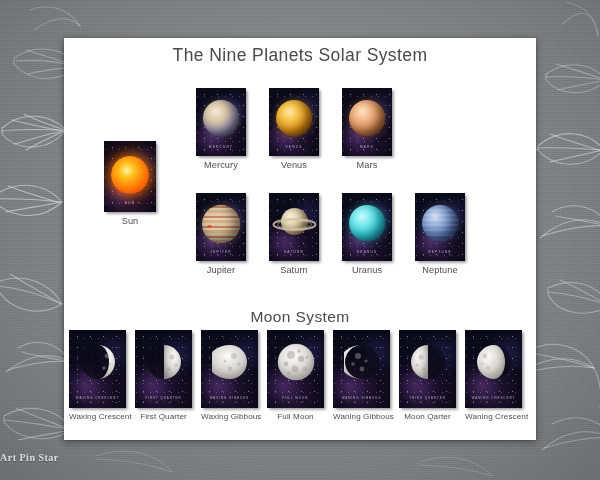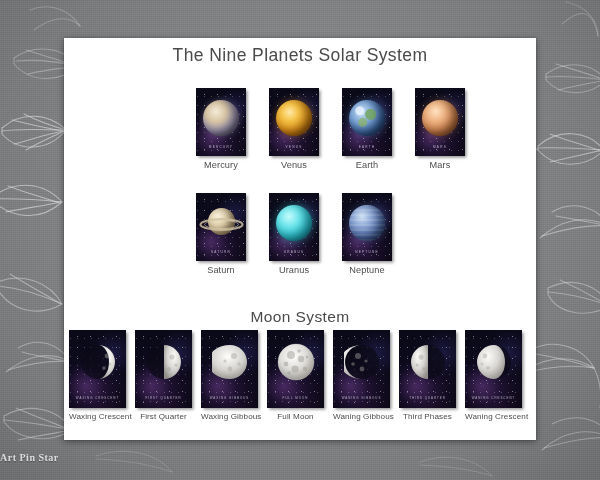--- a/index.html
+++ b/index.html
@@ -260,20 +260,31 @@
     </g>
   </svg>
 
   <div class="grain"></div>
   <div class="vignette"></div>
 
   <div id="poster">
 
     <h1 class="poster-title">The Nine Planets Solar System</h1>
 
+    <div id="sun-block">
+      <div class="card">
+        <div class="nebula"></div>
+        <div class="stars"></div>
+        <div class="orb" style="left:7px; top:15px; width:38px; height:38px;
+                    background: radial-gradient(circle at 42% 38%, #fff3a8 0%, #ffc21c 22%, #ff7a06 55%, #e84a02 82%, #b52f00 100%);
+                    box-shadow: 0 0 9px 3px rgba(255,120,10,0.55), 0 0 20px 8px rgba(255,90,0,0.25);"></div>
+        <div class="card-caption">SUN</div>
+      </div>
+      <div class="card-label">Sun</div>
+    </div>
 
     <div class="planet-row" id="planet-row-1">
 
       <div class="planet-item">
         <div class="card">
           <div class="nebula"></div>
           <div class="stars"></div>
           <div class="orb" style="left:7px; top:12px; width:36px; height:36px;
                       background: radial-gradient(circle at 36% 32%, #f3ead7 0%, #d9c6a5 30%, #a9a0bb 58%, #6e6a8e 82%, #3a3752 100%);
                       box-shadow: inset -5px -4px 10px rgba(0,0,0,0.55), 0 0 7px rgba(200,190,220,0.3);"></div>
@@ -287,52 +298,56 @@
           <div class="nebula"></div>
           <div class="stars"></div>
           <div class="orb" style="left:7px; top:12px; width:36px; height:36px;
                       background: radial-gradient(circle at 38% 34%, #ffe9a8 0%, #f5c348 26%, #e59418 58%, #b4620c 84%, #6d3702 100%);
                       box-shadow: inset -5px -4px 10px rgba(0,0,0,0.5), 0 0 8px rgba(255,170,40,0.35);"></div>
           <div class="card-caption">VENUS</div>
         </div>
         <div class="card-label">Venus</div>
       </div>
 
-      <div class="planet-item">
-        <div class="card">
-          <div class="nebula"></div>
-          <div class="stars"></div>
-          <div class="orb" style="left:7px; top:12px; width:36px; height:36px;
-                      background:
-                        radial-gradient(circle at 60% 40%, rgba(120,170,110,0.95) 0 5px, transparent 6px),
-                        radial-gradient(circle at 38% 62%, rgba(140,180,120,0.85) 0 4px, transparent 5px),
-                        radial-gradient(circle at 30% 30%, rgba(235,245,255,0.8) 0 4px, transparent 5px),
-                        radial-gradient(circle at 36% 34%, #cfe3f5 0%, #7fa8d8 32%, #3f6aa8 62%, #1d3a68 86%, #0d1b34 100%);
-                      box-shadow: inset -5px -4px 10px rgba(0,0,0,0.5), 0 0 8px rgba(110,160,230,0.4);"></div>
-          <div class="card-caption">EARTH</div>
-        </div>
-        <div class="card-label">Earth</div>
-      </div>
 
       <div class="planet-item">
         <div class="card">
           <div class="nebula"></div>
           <div class="stars"></div>
           <div class="orb" style="left:7px; top:12px; width:36px; height:36px;
                       background: radial-gradient(circle at 38% 32%, #ffe2c2 0%, #f0b585 28%, #d98a52 58%, #a75a2c 84%, #5e2e12 100%);
                       box-shadow: inset -5px -4px 10px rgba(0,0,0,0.5), 0 0 8px rgba(235,150,90,0.33);"></div>
           <div class="card-caption">MARS</div>
         </div>
         <div class="card-label">Mars</div>
       </div>
 
     </div>
 
     <div class="planet-row" id="planet-row-2">
 
+      <div class="planet-item">
+        <div class="card">
+          <div class="nebula"></div>
+          <div class="stars"></div>
+          <div class="orb" style="left:6px; top:12px; width:38px; height:38px;
+                      background:
+                        repeating-linear-gradient(0deg,
+                          rgba(210,178,136,0.95) 0 3px,
+                          rgba(232,208,176,0.95) 3px 5px,
+                          rgba(192,120,86,0.85) 5px 7px,
+                          rgba(226,200,166,0.95) 7px 10px),
+                        radial-gradient(circle at 36% 32%, #efdcc0 0%, #c9a87c 60%, #6b4f33 100%);
+                      box-shadow: inset -5px -4px 11px rgba(0,0,0,0.55), 0 0 8px rgba(220,185,140,0.3);"></div>
+          <div class="orb" style="left:11px; top:32px; width:5px; height:3px; border-radius:50%;
+                      background:#d5482a; opacity:0.9;"></div>
+          <div class="card-caption">JUPITER</div>
+        </div>
+        <div class="card-label">Jupiter</div>
+      </div>
 
       <div class="planet-item">
         <div class="card">
           <div class="nebula"></div>
           <div class="stars"></div>
           <div class="orb" style="left:12px; top:15px; width:27px; height:27px;
                       background: radial-gradient(circle at 36% 30%, #f8f0dc 0%, #e3d2ac 40%, #b79e74 72%, #6f5c3c 100%);
                       box-shadow: inset -4px -3px 8px rgba(0,0,0,0.5);"></div>
           <svg style="position:absolute; left:0; top:0; width:50px; height:68px;" viewBox="0 0 50 68" aria-hidden="true">
             <ellipse cx="25.5" cy="31.5" rx="21" ry="5.4" fill="none" stroke="#cfc1a0" stroke-opacity="0.85" stroke-width="2.1"></ellipse>
@@ -542,21 +557,21 @@
             <circle cx="18" cy="18" r="17" fill="#0b0a16" opacity="0.72"></circle>
             <path d="M18 35 A17 17 0 0 1 18 1 Z" fill="url(#mg6)"></path>
             <g clip-path="url(#mc6)" fill="#a5a29d" opacity="0.45">
               <circle cx="11" cy="13" r="2.6"></circle>
                 <circle cx="14" cy="25" r="2"></circle>
                 <circle cx="7" cy="21" r="1.5"></circle>
             </g>
           </svg>
           <div class="card-caption">THIRD QUARTER</div>
         </div>
-        <div class="card-label">Third Phases</div>
+        <div class="card-label">Moon Qarter</div>
       </div>
 
       <div class="moon-item">
         <div class="card">
           <div class="nebula"></div>
           <div class="stars"></div>
           <svg style="position:absolute; left:11px; top:14px; width:36px; height:36px;" viewBox="0 0 36 36" aria-hidden="true">
             <defs>
               <radialGradient id="mg7" cx="38%" cy="34%" r="72%">
                 <stop offset="0%" stop-color="#fdfdfb"></stop>

